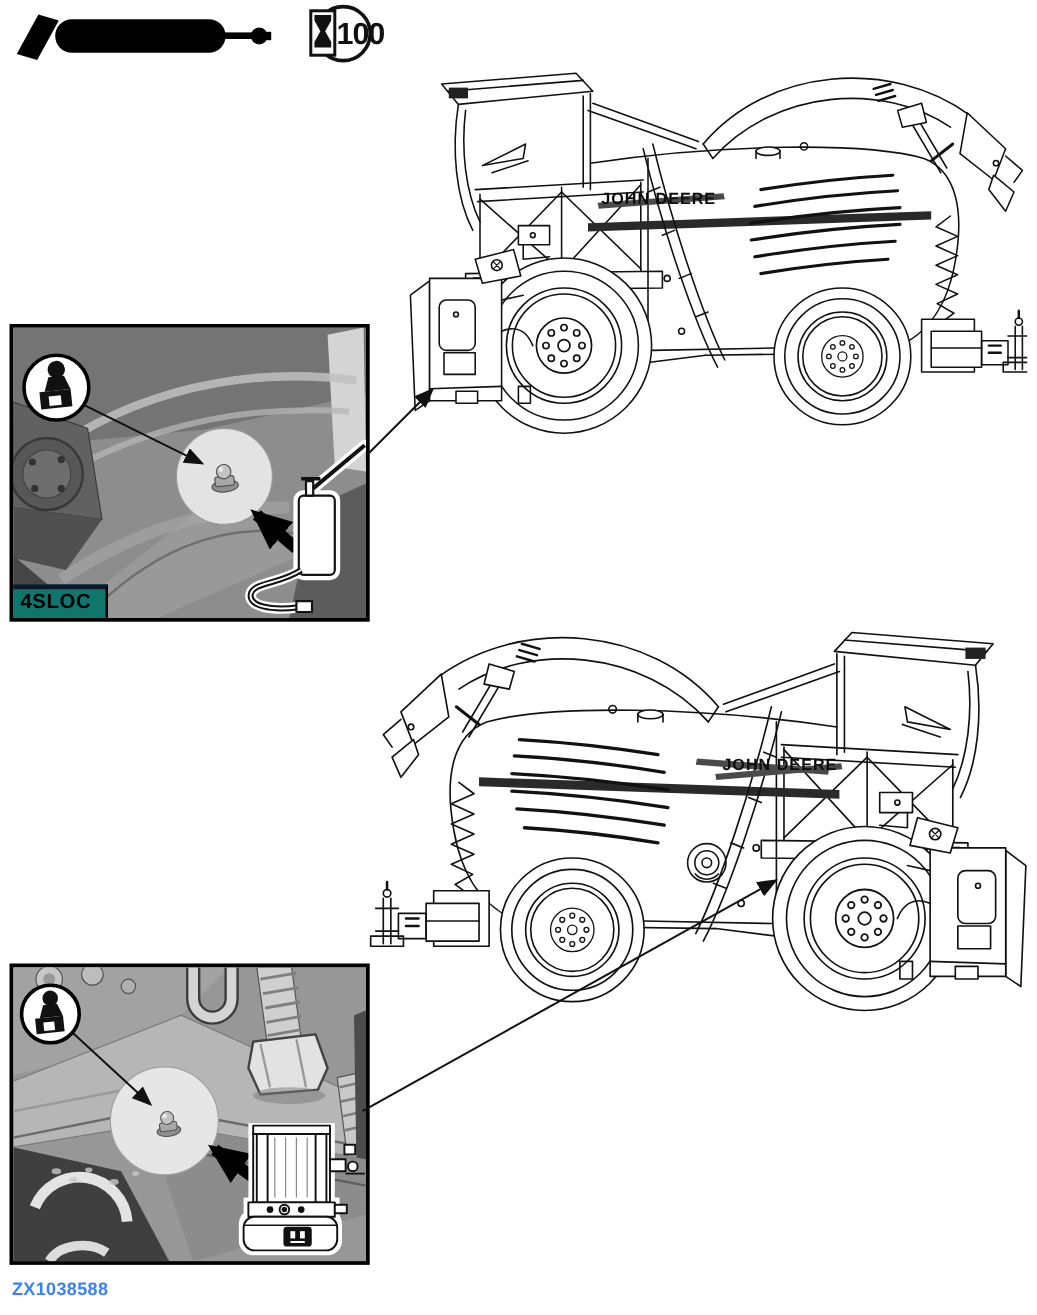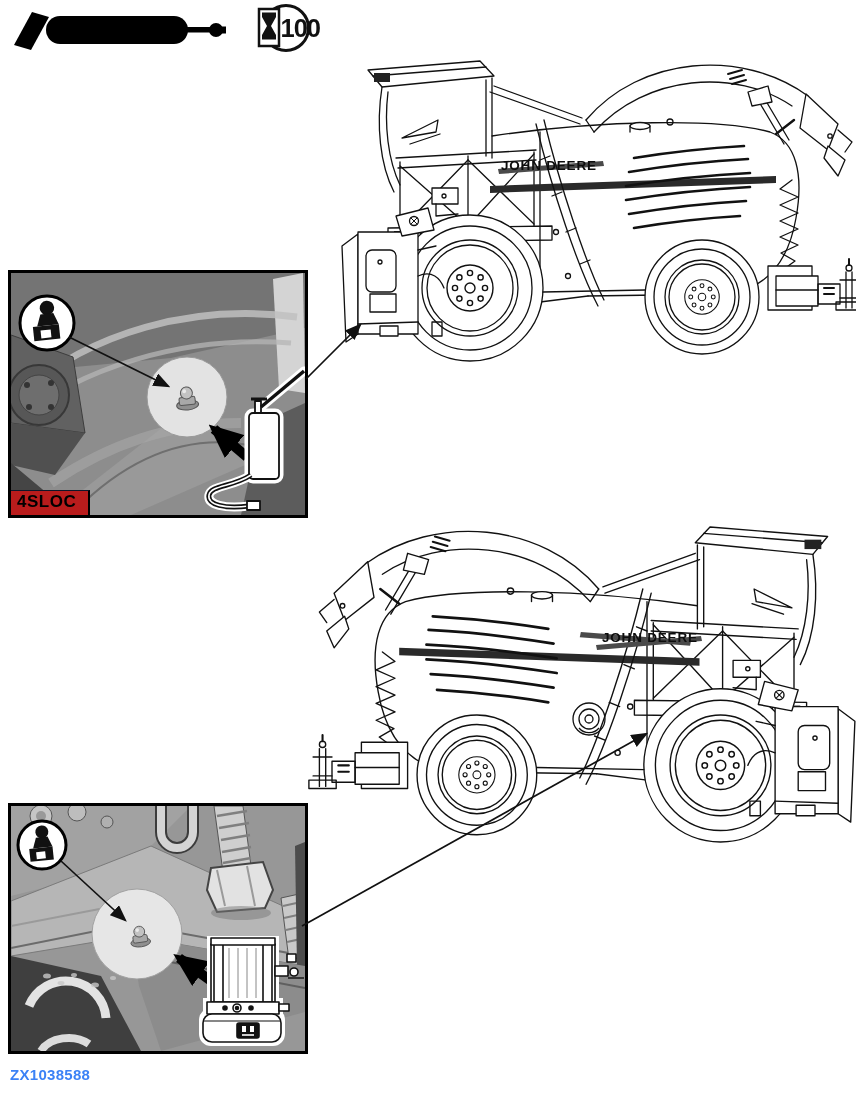--- a/index.html
+++ b/index.html
@@ -3,21 +3,21 @@
 <meta charset="utf-8">
 <style>
   html,body{margin:0;padding:0;background:#fff;}
   .page{position:relative;width:856px;height:1096px;background:#fff;overflow:hidden;
         font-family:"Liberation Sans",sans-serif;color:#111;}
   .abs{position:absolute;}
   .inset{position:absolute;border:3px solid #000;background:#8d8d8d;overflow:hidden;}
   #inset1{left:8px;top:270px;width:294px;height:242px;}
   #inset2{left:8px;top:803px;width:294px;height:245px;}
   .inset svg{display:block;}
-  .inset-label{position:absolute;left:0;bottom:0;background:#b91c1c;border-top:1px solid #0f172a;
+  .inset-label{position:absolute;left:0;bottom:0;background:#0f766e;border-top:4px solid #0f172a;
         border-right:2px solid #000;padding:1px 12px 3px 6px;font-size:17px;font-weight:800;
         letter-spacing:.5px;color:#000;}
   #code{position:absolute;left:10px;top:1066px;font-size:15px;font-weight:700;letter-spacing:.3px;color:#3b82f6;}
   #arrows{position:absolute;left:0;top:0;z-index:50;pointer-events:none;}
   .brand{font-family:"Liberation Sans",sans-serif;font-weight:800;font-size:13.5px;letter-spacing:.8px;fill:#0d0d0d;}
   svg text{user-select:none;}
 </style>
 </head>
 <body>
 

